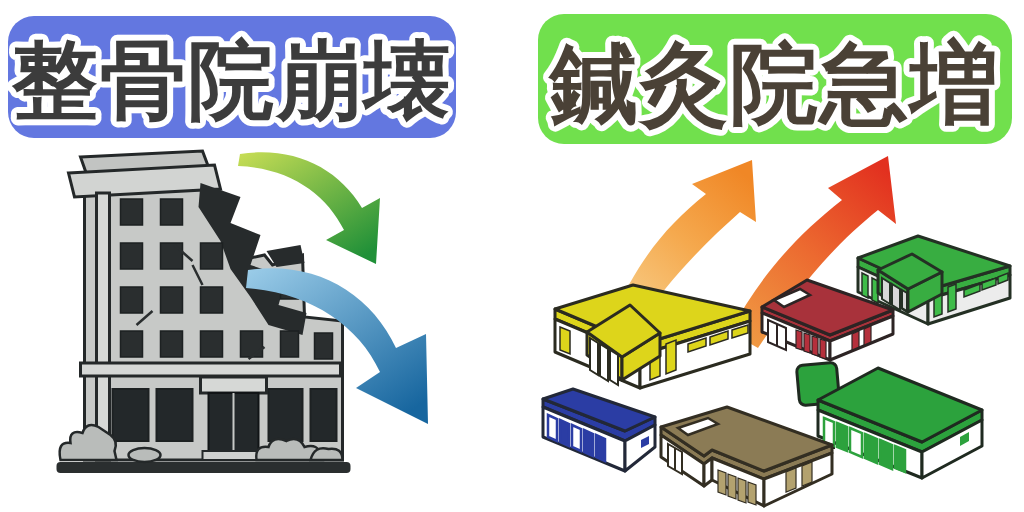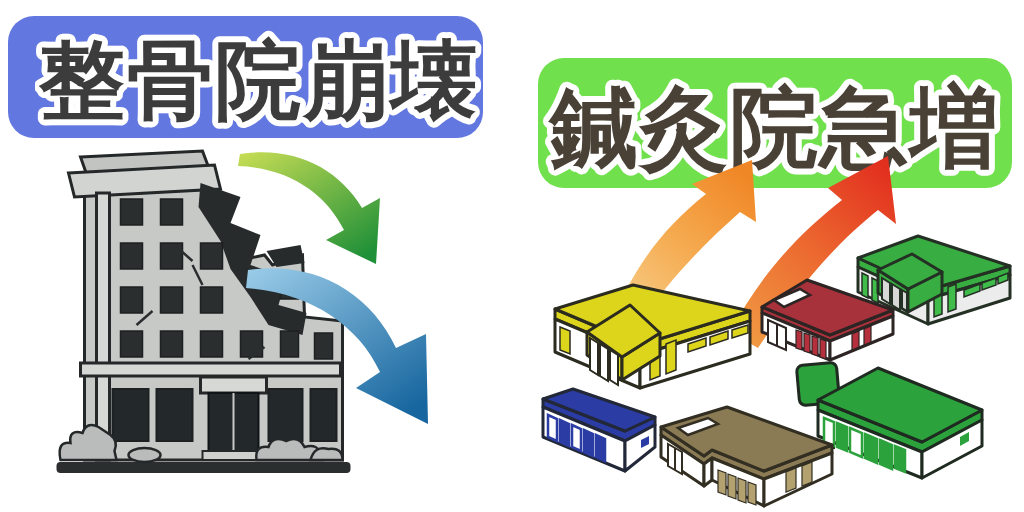--- a/index.html
+++ b/index.html
@@ -5,22 +5,22 @@
   html,body{margin:0;padding:0;background:#fff;}
   #canvas{
     position:relative;width:1024px;height:512px;overflow:hidden;background:#ffffff;
     font-family:"DejaVu Sans","Liberation Sans",sans-serif;
   }
   .abs{position:absolute;}
   .banner{
     position:absolute;display:flex;align-items:center;justify-content:center;
     border-radius:26px;
   }
-  .banner-blue{left:8px;top:16px;width:448px;height:122px;background:#6377e0;padding-left:27px;}
-  .banner-green{left:538px;top:14px;width:474px;height:130px;background:#71e04d;margin-top:44px;}
+  .banner-blue{left:8px;top:16px;width:448px;height:122px;background:#6377e0;}
+  .banner-green{left:538px;top:14px;width:474px;height:130px;background:#71e04d;}
   .banner svg{width:100%;height:100%;display:block;}
   .banner-text{
     font-family:"DejaVu Sans","Liberation Sans",sans-serif;
     font-weight:900;text-anchor:middle;
     stroke:#ffffff;paint-order:stroke;stroke-linejoin:round;
     letter-spacing:2px;
   }
   .banner-blue .banner-text{fill:#3c3c3c;font-size:86px;stroke-width:12px;}
   .banner-green .banner-text{fill:#4a4136;font-size:88px;stroke-width:12px;}
   svg{display:block;}

